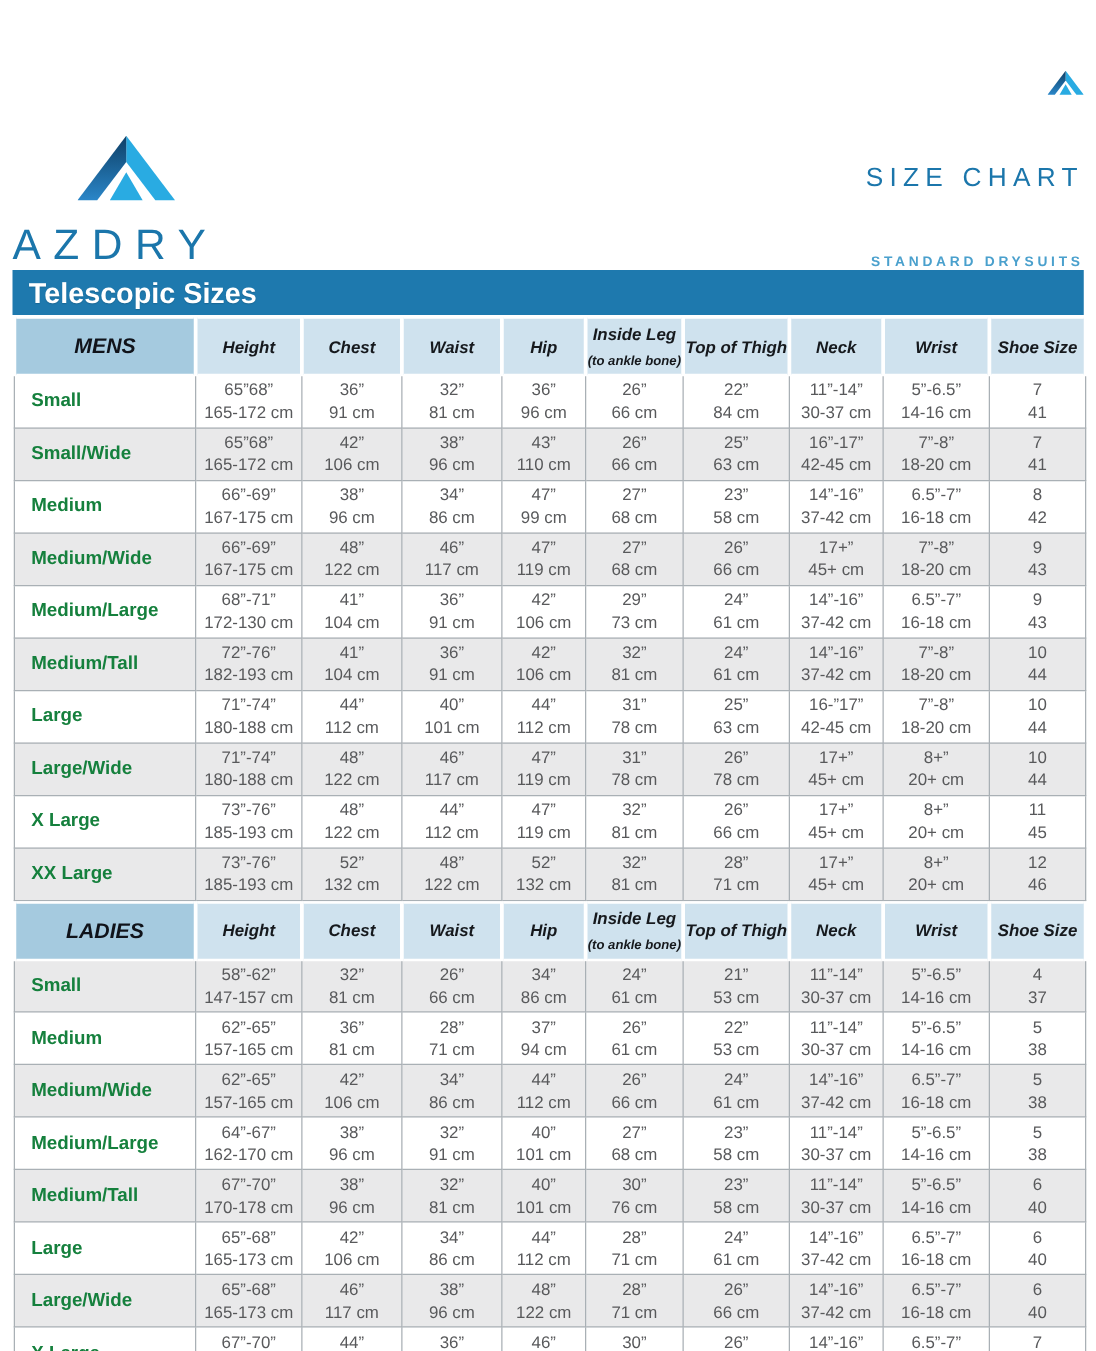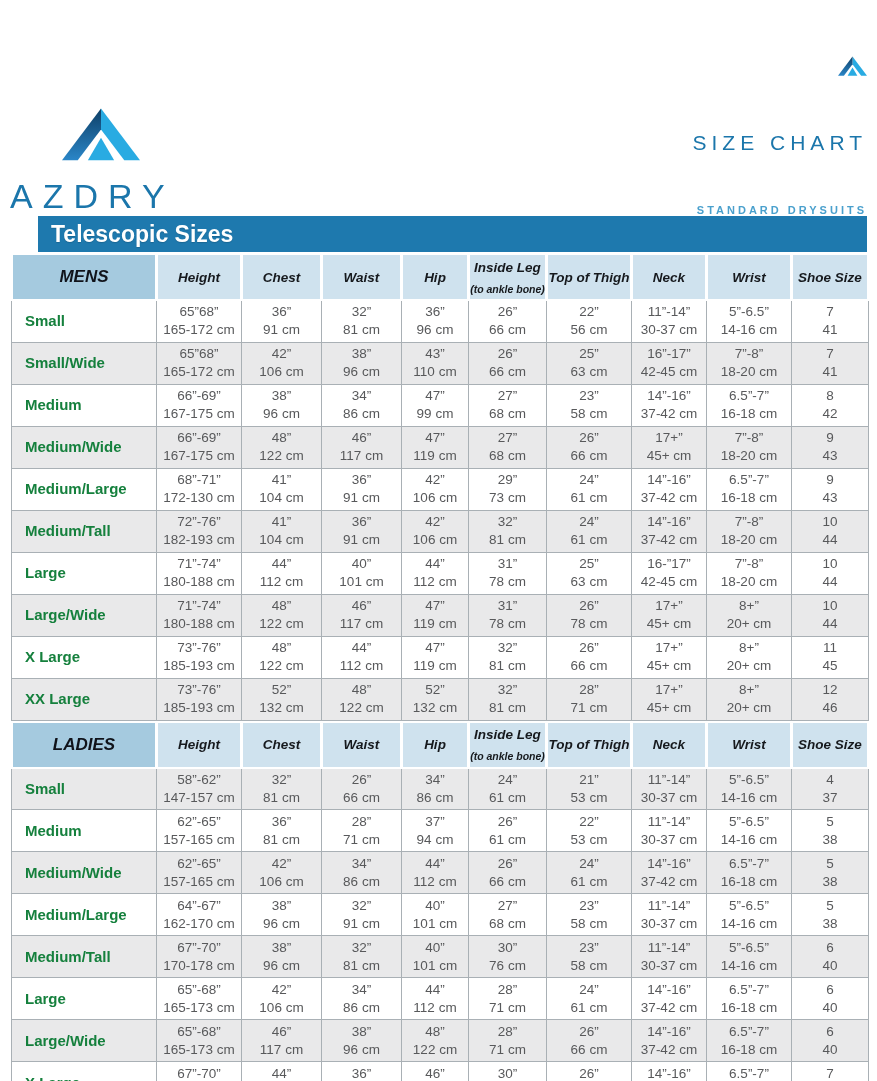--- a/index.html
+++ b/index.html
@@ -30,21 +30,21 @@
   }
   .chart-id{padding-top:42px;display:flex;flex-direction:column;align-items:flex-end;gap:43px;}
   .chart-id .logo-small{width:29px;height:20px;display:block;}
   .size-chart-title{font-size:21px;letter-spacing:5px;color:var(--brand-blue);margin-top:12px;white-space:nowrap;}
   .size-chart-subtitle{font-size:11px;letter-spacing:3px;color:var(--subtitle-blue);font-weight:bold;margin-top:6px;white-space:nowrap;}
 
   
   .title-bar{
     height:36px;background:var(--title-bar);color:#fff;
     font-size:23px;font-weight:bold;line-height:36px;padding-left:13px;
-    margin-bottom:1px;text-shadow:0 1px 1px rgba(0,0,0,0.15);margin-left:28px;
+    margin-bottom:1px;text-shadow:0 1px 1px rgba(0,0,0,0.15);
   }
 
   
   table{width:857px;border-collapse:collapse;table-layout:fixed;}
   thead th{
     background:var(--header-cell);
     border:3px solid #fff;border-top-width:2px;border-bottom-width:2px;
     height:46px;font-weight:bold;color:#16191d;font-size:13.5px;
     text-align:center;vertical-align:middle;padding:0;font-style:italic;
   }
@@ -170,21 +170,21 @@
           <td>
             <div>36”</div>
             <div>96 cm</div>
           </td>
           <td>
             <div>26”</div>
             <div>66 cm</div>
           </td>
           <td>
             <div>22”</div>
-            <div>56 cm</div>
+            <div>84 cm</div>
           </td>
           <td>
             <div>11”-14”</div>
             <div>30-37 cm</div>
           </td>
           <td>
             <div>5”-6.5”</div>
             <div>14-16 cm</div>
           </td>
           <td>

